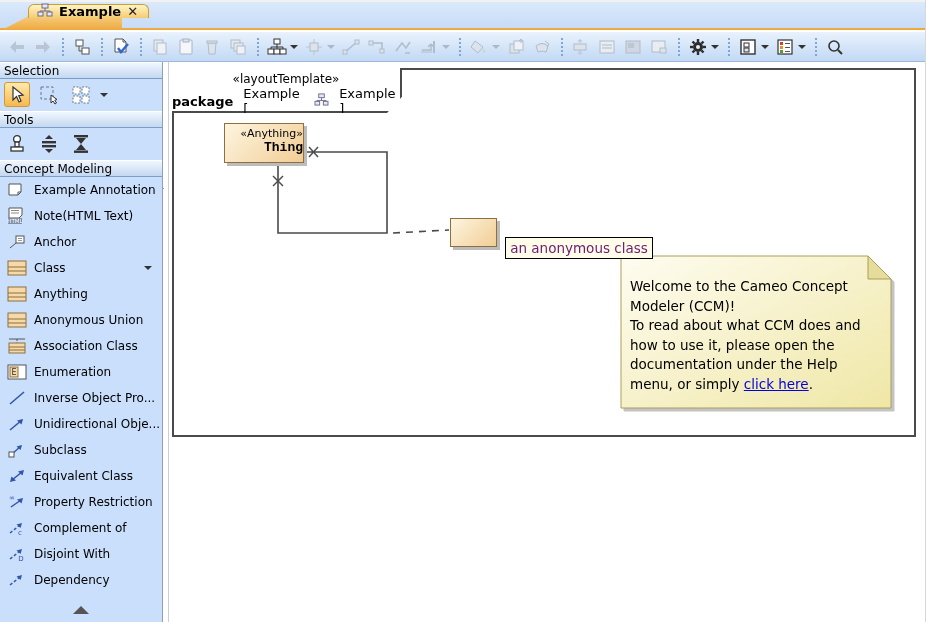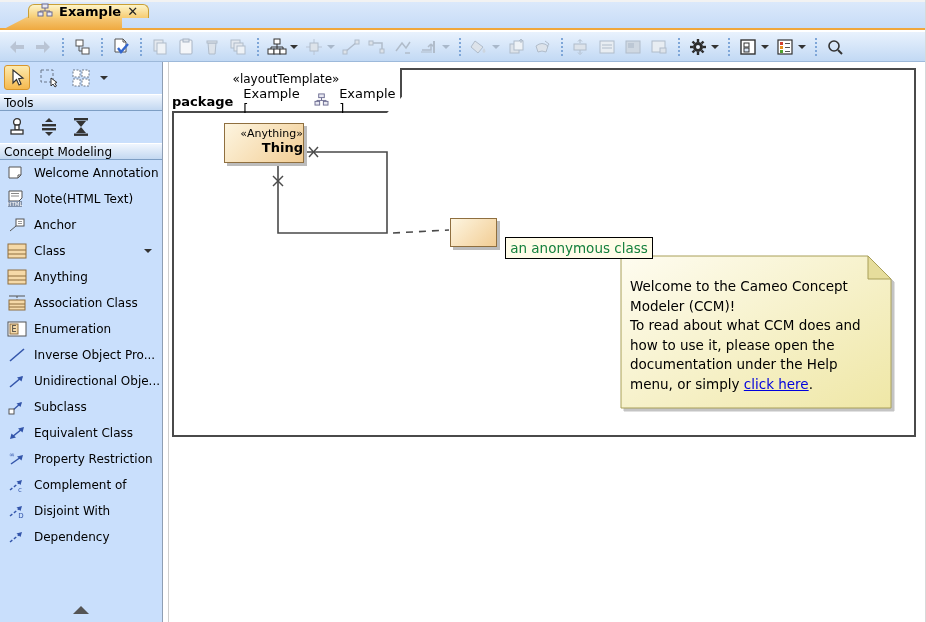--- a/index.html
+++ b/index.html
@@ -62,24 +62,24 @@
                   padding-top:4px; }
   .frame-stereo { text-align:center; font-size:12px; color:#000; }
   .frame-line2 { display:flex; align-items:center; justify-content:center; gap:10px; font-size:13px; margin-top:0; }
   .frame-kw { font-weight:bold; }
 
   .uml-box { position:absolute; border:1px solid #8f6f3f;
              background:linear-gradient(135deg,#fdf5e0,#f2cd94);
              box-shadow:3px 3px 0 #bcbcbc; }
   .thing-box { left:55px; top:61px; width:80px; height:40px; text-align:right; padding-top:3px; cursor:pointer; }
   .thing-stereo { font-size:11px; color:#000; }
-  .thing-name { font-size:13px; font-weight:bold; color:#000; }
+  .thing-name { font-size:13px; font-weight:bold; color:#000;font-family:Liberation Mono, monospace; }
   .anon-box { left:281px; top:156px; width:47px; height:29px; cursor:pointer; }
   .anon-label { position:absolute; left:336px; top:175px; width:148px; height:22px; background:#fffce8;
-                border:1px solid #000; font-size:13.5px; color:#15803d; display:flex; align-items:center;
+                border:1px solid #000; font-size:13.5px; color:#701a75; display:flex; align-items:center;
                 justify-content:center; z-index:3; cursor:pointer; }
 
   .lines-svg { position:absolute; left:0; top:0; width:757px; height:560px; pointer-events:none; }
 
   .note { position:absolute; left:451px; top:193px; width:274px; height:156px; z-index:2; cursor:pointer; }
   .note-text { position:absolute; left:10px; top:22px; width:244px; font-size:13.5px; color:#000; line-height:1.45; }
   .note-text p { margin:0; }
   .note-text p + p { }
   .note-link { color:#0000dd; text-decoration:underline; cursor:pointer; }
 </style>
@@ -292,20 +292,21 @@
     <div class="tsep"></div>
     <div class="tbtn">
       <svg width="18" height="18" viewBox="0 0 18 18">
         <circle cx="8" cy="8" r="5" fill="none" stroke="#333" stroke-width="1.6"></circle>
         <line x1="12" y1="12" x2="16" y2="16" stroke="#333" stroke-width="2"></line>
       </svg>
     </div>
   </div>
 
   <div class="sidebar">
+    <div class="sec-header">Selection</div>
     <div class="icon-row">
       <div class="pbtn selected">
         <svg width="16" height="18" viewBox="0 0 16 18">
             <path d="M4 1 L4 14 L7.5 10.5 L10 16 L12 15 L9.7 9.7 L14 9 Z" fill="#fff" stroke="#333" stroke-width="1.2"></path>
           </svg>
       </div>
       <div class="pbtn">
         <svg width="20" height="20" viewBox="0 0 20 20">
           <rect x="2" y="2" width="12" height="12" fill="none" stroke="#6a7788" stroke-dasharray="3,2"></rect>
           <path d="M12 10 L12 18 L14 16 L16 19 L17.5 18 L15.8 15.2 L18 14.5 Z" fill="#fff" stroke="#333"></path>
@@ -352,21 +353,21 @@
     <div class="sec-header">Concept Modeling</div>
     <div class="plist">
 
       <div class="pitem">
         <span class="picon">
           <svg width="18" height="16" viewBox="0 0 18 16">
               <path d="M1 2 H13 V10 L10 13 H1 Z" fill="#fff" stroke="#555"></path>
               <path d="M13 10 H10 V13" fill="none" stroke="#555"></path>
             </svg>
         </span>
-        <span class="plabel">Welcome Annotation</span>
+        <span class="plabel">Example Annotation</span>
         <span class="dd"></span>
       </div>
 
       <div class="pitem">
         <span class="picon">
           <svg width="20" height="18" viewBox="0 0 20 18">
             <path d="M2 1 H15 V8 L12 11 H2 Z" fill="#fff" stroke="#555"></path>
             <path d="M4 3.5 h8 M4 6 h8" stroke="#888"></path>
             <rect x="1" y="11" width="14" height="6" fill="#8090a8"></rect>
             <text x="8" y="16" font-size="5.5" fill="#fff" text-anchor="middle" font-family="DejaVu Sans, sans-serif">HTML</text>
@@ -402,20 +403,30 @@
         <span class="picon">
           <svg width="20" height="16" viewBox="0 0 20 16">
               <rect x="1" y="1" width="18" height="14" fill="#f5d9a8" stroke="#8f6f3f"></rect>
               <line x1="1" y1="7" x2="19" y2="7" stroke="#8f6f3f"></line>
               <line x1="1" y1="11" x2="19" y2="11" stroke="#8f6f3f"></line>
             </svg>
         </span>
         <span class="plabel">Anything</span>
       </div>
 
+      <div class="pitem">
+        <span class="picon">
+          <svg width="20" height="16" viewBox="0 0 20 16">
+              <rect x="1" y="1" width="18" height="14" fill="#f5d9a8" stroke="#8f6f3f"></rect>
+              <line x1="1" y1="7" x2="19" y2="7" stroke="#8f6f3f"></line>
+              <line x1="1" y1="11" x2="19" y2="11" stroke="#8f6f3f"></line>
+            </svg>
+        </span>
+        <span class="plabel">Anonymous Union</span>
+      </div>
 
       <div class="pitem">
         <span class="picon">
           <svg width="20" height="18" viewBox="0 0 20 18">
               <line x1="2" y1="2" x2="18" y2="2" stroke="#555"></line>
               <line x1="10" y1="2" x2="10" y2="6" stroke="#555" stroke-dasharray="2,1.5"></line>
               <rect x="2" y="6" width="16" height="10" fill="#f5d9a8" stroke="#8f6f3f"></rect>
               <line x1="2" y1="10" x2="18" y2="10" stroke="#8f6f3f"></line>
               <line x1="2" y1="13" x2="18" y2="13" stroke="#8f6f3f"></line>
             </svg>

